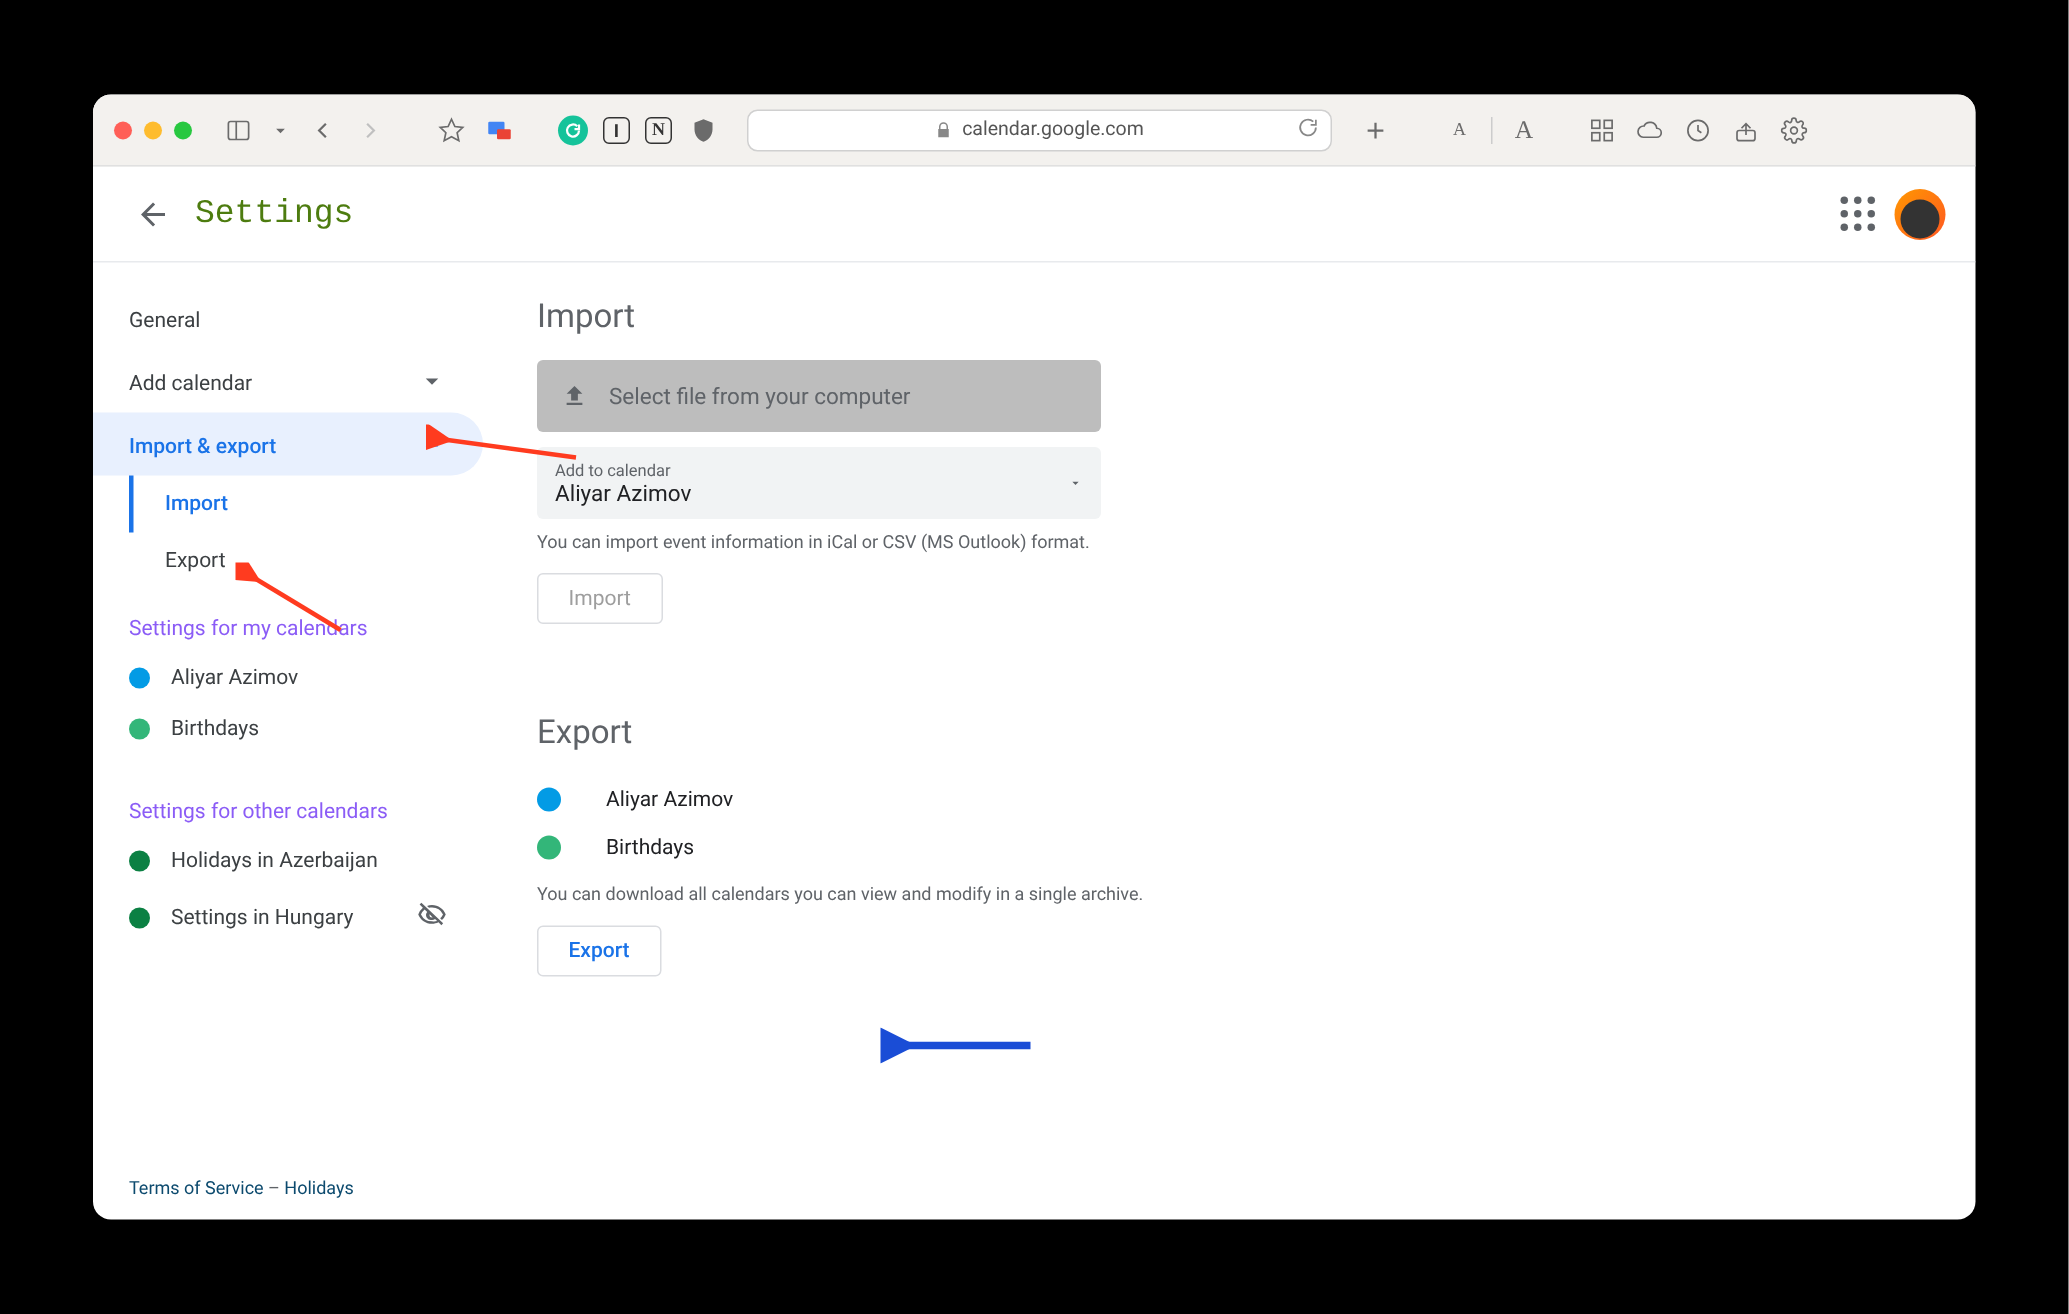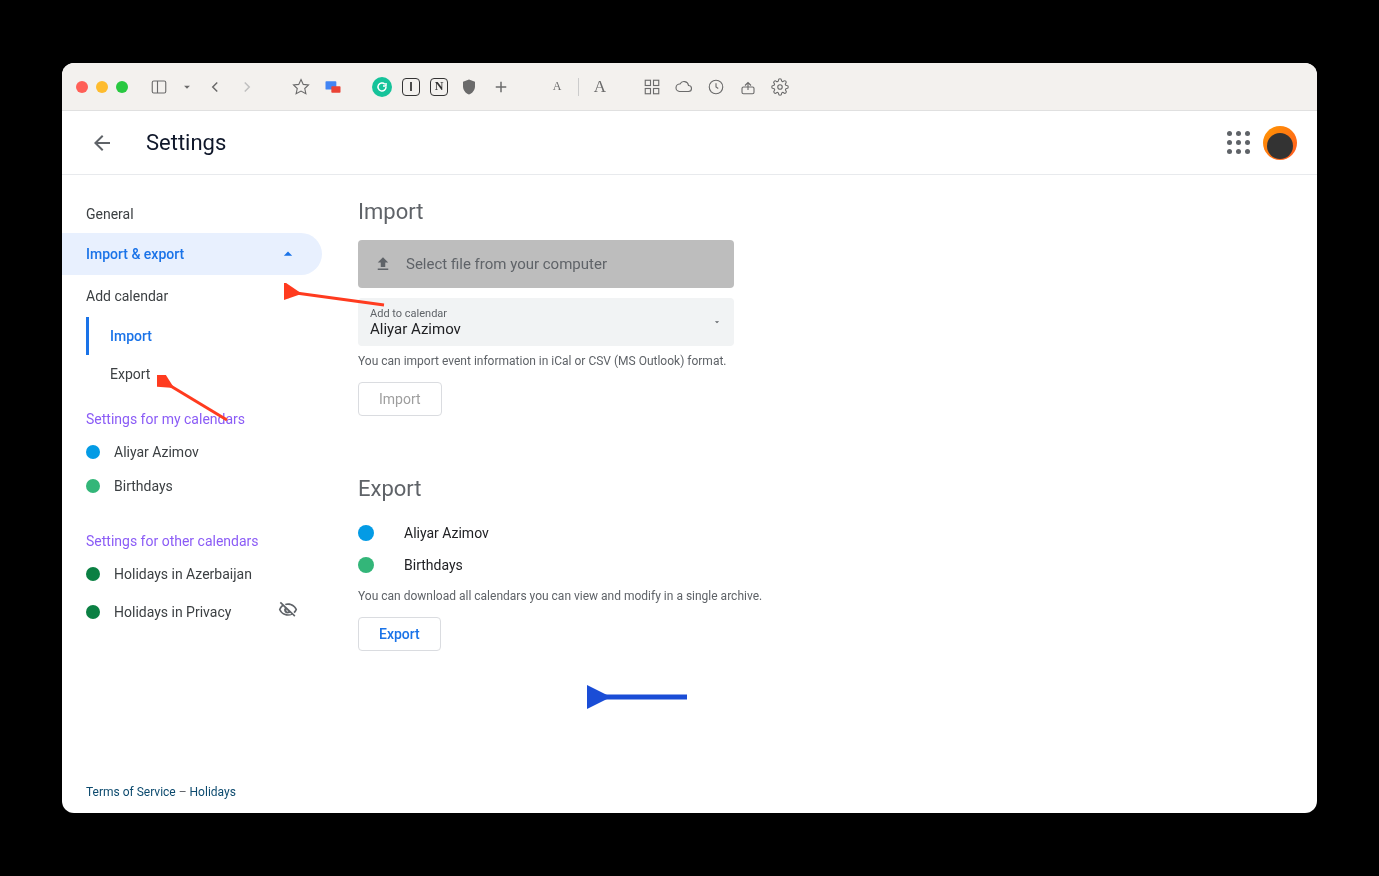--- a/index.html
+++ b/index.html
@@ -83,23 +83,24 @@
     }
     .back-arrow {
       width: 40px; height: 40px;
       display: flex; align-items: center; justify-content: center;
       color: #5f6368;
       cursor: pointer;
       border-radius: 50%;
     }
     .page-title {
       font-size: 22px;
-      color: #0f172a;
-      margin-left: 24px;
+      color: #4d7c0f;
+      margin-left: 8px;
       font-weight: 400;
+      font-family: Liberation Mono, monospace;
     }
     .header-right {
       margin-left: auto;
       display: flex;
       align-items: center;
       gap: 12px;
     }
     .apps-grid {
       width: 24px; height: 24px;
       display: grid;
@@ -130,21 +131,21 @@
     .sidebar {
       width: 260px;
       padding: 20px 0;
       font-size: 14px;
       color: #3c4043;
     }
     .nav-item {
       padding: 11px 24px;
       cursor: pointer;
       display: flex;
-      align-items: center;
+      align-items: flex-end;
       justify-content: space-between;
       border-radius: 0 22px 22px 0;
     }
     .nav-item.active {
       background: #e8f0fe;
       color: #1a73e8;
       font-weight: 500;
     }
     .nav-sub {
       padding: 11px 24px 11px 48px;
@@ -293,20 +294,32 @@
           <path d="M20 12a8 8 0 1 1-2.34-5.66"></path>
           <polyline points="20 4 20 10 14 10"></polyline>
         </svg>
     </div>
     <div class="ext-icon" style="border:1.5px solid #333;color:#333;width:18px;height:18px;">I</div>
     <div class="ext-icon" style="border:1.5px solid #333;color:#333;width:18px;height:18px;font-family:serif;">N</div>
     <div class="toolbar-icon">
       <svg viewBox="0 0 24 24" fill="currentColor">
           <path d="M12 2l8 3v6c0 5-3.5 9.5-8 11-4.5-1.5-8-6-8-11V5l8-3z M12 2v20" fill="#6b6b6b"></path>
         </svg>
+    </div>
+    <div class="address-bar">
+      <svg width="12" height="12" viewBox="0 0 24 24" fill="#888">
+          <path d="M6 10V7a6 6 0 1112 0v3h1v11H5V10h1zm2 0h8V7a4 4 0 10-8 0v3z"></path>
+        </svg>
+      <span>calendar.google.com</span>
+      <span class="reload-icon">
+        <svg width="14" height="14" viewBox="0 0 24 24" fill="none" stroke="currentColor" stroke-width="2">
+            <path d="M21 12a9 9 0 1 1-3-6.7"></path>
+            <polyline points="21 3 21 9 15 9"></polyline>
+          </svg>
+      </span>
     </div>
     <div class="toolbar-icon">
       <svg viewBox="0 0 24 24" fill="none" stroke="currentColor" stroke-width="2">
           <line x1="12" y1="5" x2="12" y2="19"></line>
           <line x1="5" y1="12" x2="19" y2="12"></line>
         </svg>
     </div>
     <div style="width:14px;"></div>
     <div class="toolbar-icon" style="font-size:12px;font-family:serif;">A</div>
     <div style="width:1px;height:18px;background:#ccc;"></div>
@@ -369,32 +382,32 @@
           <div class="avatar-inner"></div>
         </div>
       </div>
     </div>
 
     <div class="body-area">
       <div class="sidebar">
         <div class="nav-item">
           <span>General</span>
         </div>
+        <div class="nav-item">
+          <span>Add calendar</span>
+          <svg class="chevron" viewBox="0 0 24 24" fill="currentColor">
+              <path d="M7 10l5 5 5-5z"></path>
+            </svg>
+        </div>
         <div class="nav-item active">
           <span>Import &amp; export</span>
           <svg class="chevron" viewBox="0 0 24 24" fill="currentColor">
               <path d="M7 14l5-5 5 5z"></path>
             </svg>
         </div>
-        <div class="nav-item">
-          <span>Add calendar</span>
-          <svg class="chevron" viewBox="0 0 24 24" fill="currentColor">
-              <path d="M7 10l5 5 5-5z"></path>
-            </svg>
-        </div>
         <div class="nav-sub selected">
           <span>Import</span>
         </div>
         <div class="nav-sub">
           <span>Export</span>
         </div>
 
         <div class="section-label">Settings for my calendars</div>
         <div class="cal-item">
           <span class="cal-dot" style="background:#039be5;"></span>
@@ -405,21 +418,21 @@
           <span>Birthdays</span>
         </div>
 
         <div class="section-label" style="padding-top:30px;">Settings for other calendars</div>
         <div class="cal-item">
           <span class="cal-dot" style="background:#0b8043;"></span>
           <span>Holidays in Azerbaijan</span>
         </div>
         <div class="cal-item">
           <span class="cal-dot" style="background:#0b8043;"></span>
-          <span>Holidays in Privacy</span>
+          <span>Settings in Hungary</span>
           <span class="hidden-icon">
             <svg width="20" height="20" viewBox="0 0 24 24" fill="currentColor">
                 <path d="M12 6a9.77 9.77 0 018.82 5.5 9.8 9.8 0 01-2.3 3.03l1.42 1.42A11.8 11.8 0 0023 11.5C21.27 7.11 17 4 12 4c-1.4 0-2.74.25-3.98.7l1.58 1.58C10.3 6.1 11.13 6 12 6zM2.1 3.51L4.7 6.1A11.8 11.8 0 001 11.5C2.73 15.89 7 19 12 19c1.87 0 3.63-.44 5.2-1.2l2.3 2.3 1.4-1.42L3.5 2.1 2.1 3.51zM12 17a9.77 9.77 0 01-8.82-5.5A9.78 9.78 0 016.1 7.5l2.06 2.06A4 4 0 0012 16a3.98 3.98 0 002.44-.84l1.66 1.66A9.7 9.7 0 0112 17zm0-3a2 2 0 01-2-2c0-.18.03-.35.07-.52l2.45 2.45c-.17.04-.34.07-.52.07z"></path>
               </svg>
           </span>
         </div>
       </div>
 
       <div class="main">
         <div>

